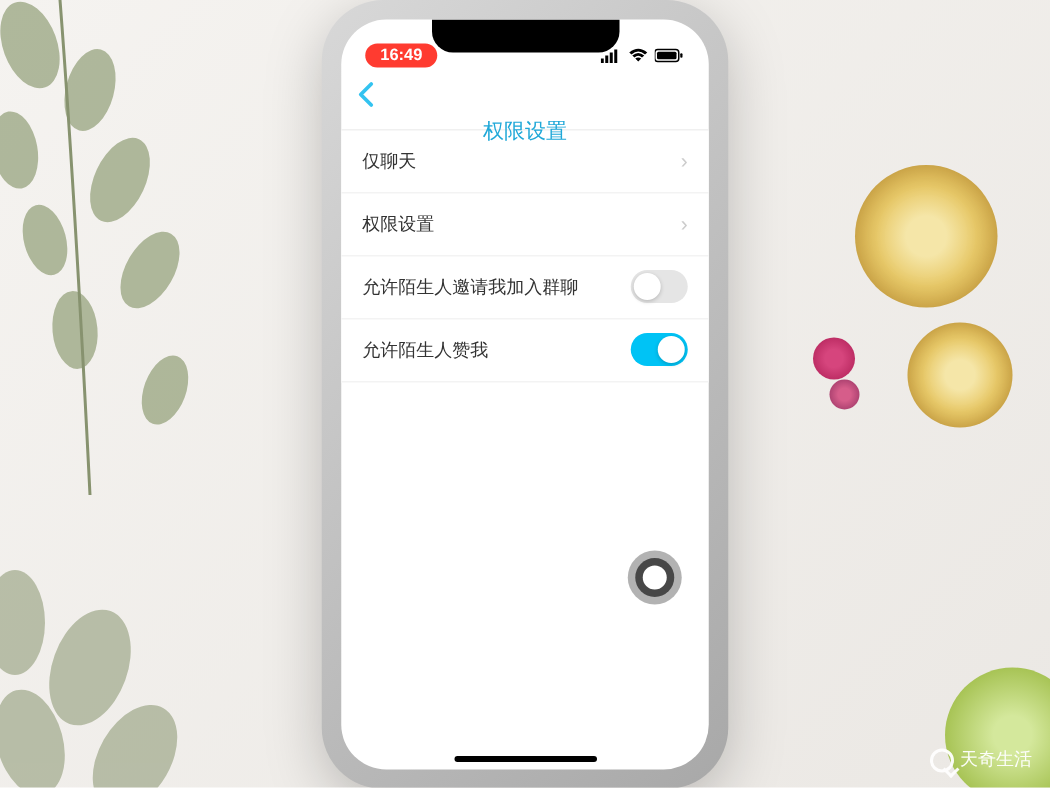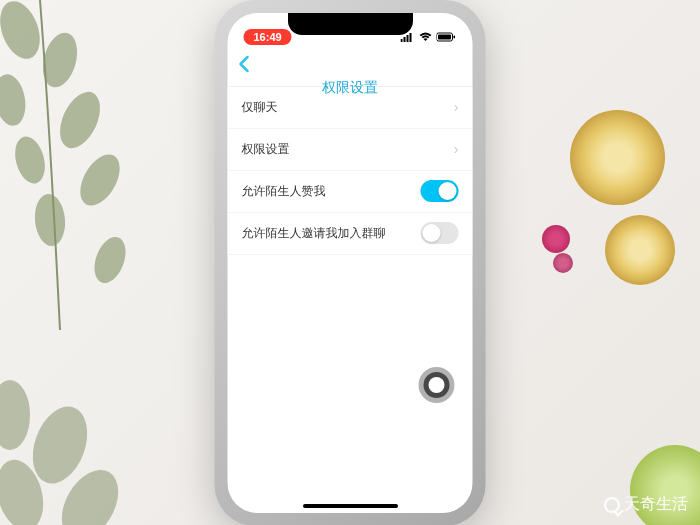--- a/index.html
+++ b/index.html
@@ -73,21 +73,21 @@
       width: 20px;
       height: 20px;
       border-radius: 50%;
       background: radial-gradient(circle, #d65d8a 30%, #a63d6c 80%);
     }
     .watermark {
       position: absolute;
       right: 12px;
       bottom: 10px;
       color: #fff;
-      font-size: 16px;
+      font-size: 12px;
       font-weight: 500;
       display: flex;
       align-items: center;
       gap: 4px;
       opacity: 0.95;
     }
     .watermark-icon {
       width: 16px;
       height: 16px;
       border: 2px solid #fff;
@@ -356,31 +356,31 @@
     <div class="settings-list">
       <div class="settings-row">
         <span class="row-label">仅聊天</span>
         <span class="chevron">›</span>
       </div>
       <div class="settings-row">
         <span class="row-label">权限设置</span>
         <span class="chevron">›</span>
       </div>
       <div class="settings-row">
+        <span class="row-label">允许陌生人邀请我加入群聊</span>
+        <span class="toggle off">
+            <span class="toggle-knob"></span>
+          </span>
+      </div>
+      <div class="settings-row">
         <span class="row-label">允许陌生人赞我</span>
         <span class="toggle on">
             <span class="toggle-knob"></span>
           </span>
       </div>
-      <div class="settings-row">
-        <span class="row-label">允许陌生人邀请我加入群聊</span>
-        <span class="toggle off">
-            <span class="toggle-knob"></span>
-          </span>
-      </div>
     </div>
 
     <div class="assistive-touch">
       <div class="assistive-inner">
           <div class="assistive-center"></div>
         </div>
     </div>
 
     <div class="home-indicator"></div>
   </div>

